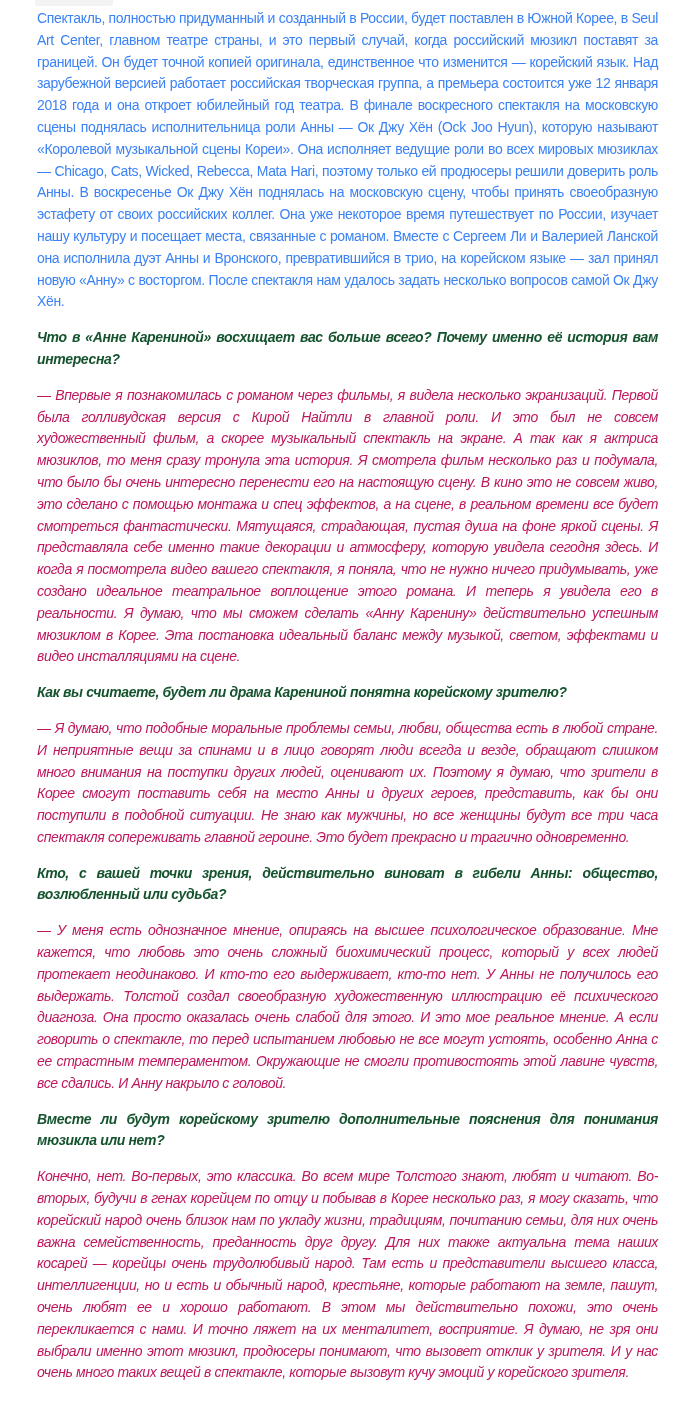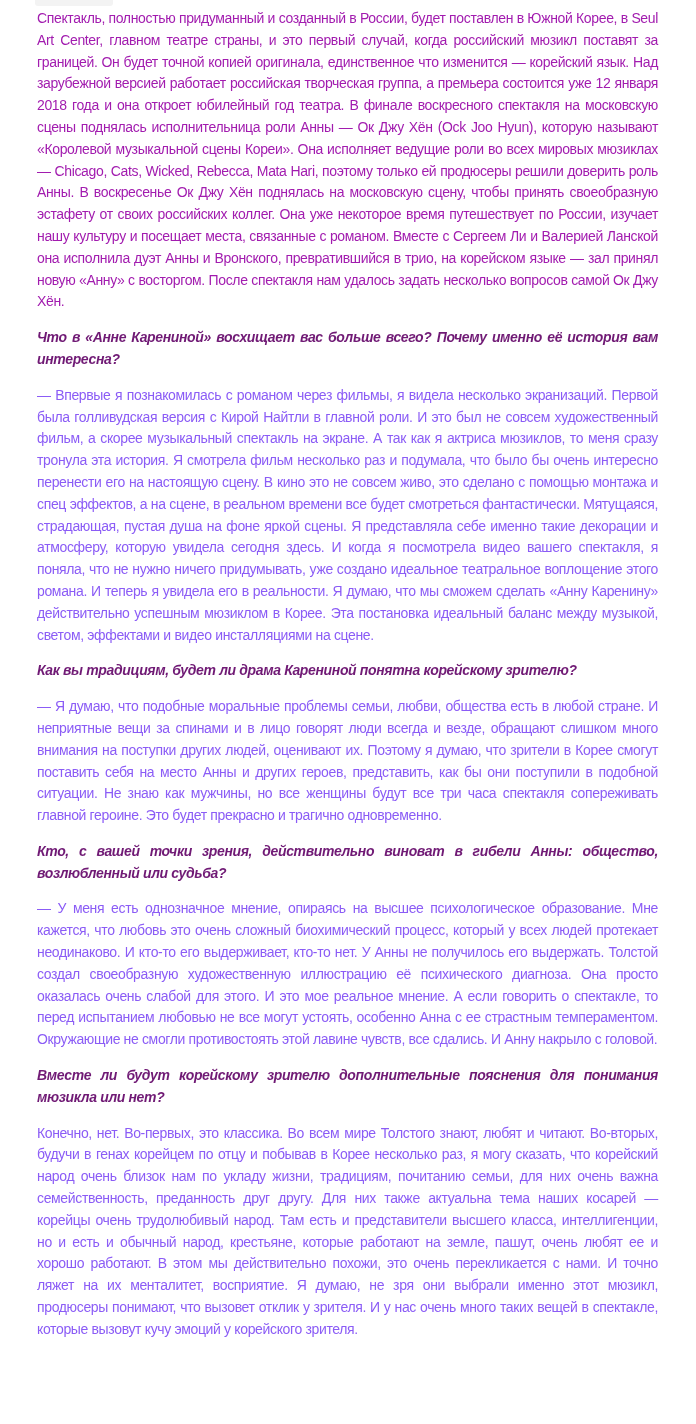--- a/index.html
+++ b/index.html
@@ -26,42 +26,42 @@
     left: 37px;
     top: 8px;
     width: 621px;
     font-size: 14px;
     line-height: 21.8px;
     letter-spacing: -0.35px;
     text-align: justify;
     color: #878787;
   }
   .article p { margin: 0 0 14px 0; }
-  .para   { color: #a21caf; font-style: normal; font-weight: normal; }
-  .answer { color: #8b5cf6; font-weight: normal; }
+  .para   { color: #3b82f6; font-style: normal; font-weight: normal; }
+  .answer { color: #be185d; font-style: italic; font-weight: normal; }
   .question {
-    color: #701a75;
+    color: #14532d;
     font-style: italic;
     font-weight: bold;
   }
   .extra-gap { margin-top: 7px; font-style: italic; }
 </style>
 </head>
 <body>
 
 <div class="top-artifact"></div>
 
 <div class="article">
   <p class="para">Спектакль, полностью придуманный и созданный в России, будет поставлен в Южной Корее, в Seul Art Center, главном театре страны, и это первый случай, когда российский мюзикл поставят за границей. Он будет точной копией оригинала, единственное что изменится — корейский язык. Над зарубежной версией работает российская творческая группа, а премьера состоится уже 12 января 2018 года и она откроет юбилейный год театра. В финале воскресного спектакля на московскую сцены поднялась исполнительница роли Анны — Ок Джу Хён (Ock Joo Hyun), которую называют «Королевой музыкальной сцены Кореи». Она исполняет ведущие роли во всех мировых мюзиклах — Chicago, Cats, Wicked, Rebecca, Mata Hari, поэтому только ей продюсеры решили доверить роль Анны. В воскресенье Ок Джу Хён поднялась на московскую сцену, чтобы принять своеобразную эстафету от своих российских коллег. Она уже некоторое время путешествует по России, изучает нашу культуру и посещает места, связанные с романом. Вместе с Сергеем Ли и Валерией Ланской она исполнила дуэт Анны и Вронского, превратившийся в трио, на корейском языке — зал принял новую «Анну» с восторгом. После спектакля нам удалось задать несколько вопросов самой Ок Джу Хён.</p>
 
   <p class="question">Что в «Анне Карениной» восхищает вас больше всего? Почему именно её история вам интересна?</p>
 
   <p class="answer">— Впервые я познакомилась с романом через фильмы, я видела несколько экранизаций. Первой была голливудская версия с Кирой Найтли в главной роли. И это был не совсем художественный фильм, а скорее музыкальный спектакль на экране. А так как я актриса мюзиклов, то меня сразу тронула эта история. Я смотрела фильм несколько раз и подумала, что было бы очень интересно перенести его на настоящую сцену. В кино это не совсем живо, это сделано с помощью монтажа и спец эффектов, а на сцене, в реальном времени все будет смотреться фантастически. Мятущаяся, страдающая, пустая душа на фоне яркой сцены. Я представляла себе именно такие декорации и атмосферу, которую увидела сегодня здесь. И когда я посмотрела видео вашего спектакля, я поняла, что не нужно ничего придумывать, уже создано идеальное театральное воплощение этого романа. И теперь я увидела его в реальности. Я думаю, что мы сможем сделать «Анну Каренину» действительно успешным мюзиклом в Корее. Эта постановка идеальный баланс между музыкой, светом, эффектами и видео инсталляциями на сцене.</p>
 
-  <p class="question">Как вы традициям, будет ли драма Карениной понятна корейскому зрителю?</p>
+  <p class="question">Как вы считаете, будет ли драма Карениной понятна корейскому зрителю?</p>
 
   <p class="answer">— Я думаю, что подобные моральные проблемы семьи, любви, общества есть в любой стране. И неприятные вещи за спинами и в лицо говорят люди всегда и везде, обращают слишком много внимания на поступки других людей, оценивают их. Поэтому я думаю, что зрители в Корее смогут поставить себя на место Анны и других героев, представить, как бы они поступили в подобной ситуации. Не знаю как мужчины, но все женщины будут все три часа спектакля сопереживать главной героине. Это будет прекрасно и трагично одновременно.</p>
 
 
   <p class="question extra-gap">Кто, с вашей точки зрения, действительно виноват в гибели Анны: общество, возлюбленный или судьба?</p>
 
   <p class="answer">— У меня есть однозначное мнение, опираясь на высшее психологическое образование. Мне кажется, что любовь это очень сложный биохимический процесс, который у всех людей протекает неодинаково. И кто-то его выдерживает, кто-то нет. У Анны не получилось его выдержать. Толстой создал своеобразную художественную иллюстрацию её психического диагноза. Она просто оказалась очень слабой для этого. И это мое реальное мнение. А если говорить о спектакле, то перед испытанием любовью не все могут устоять, особенно Анна с ее страстным темпераментом. Окружающие не смогли противостоять этой лавине чувств, все сдались. И Анну накрыло с головой.</p>
 
   <p class="question">Вместе ли будут корейскому зрителю дополнительные пояснения для понимания мюзикла или нет?</p>
 

